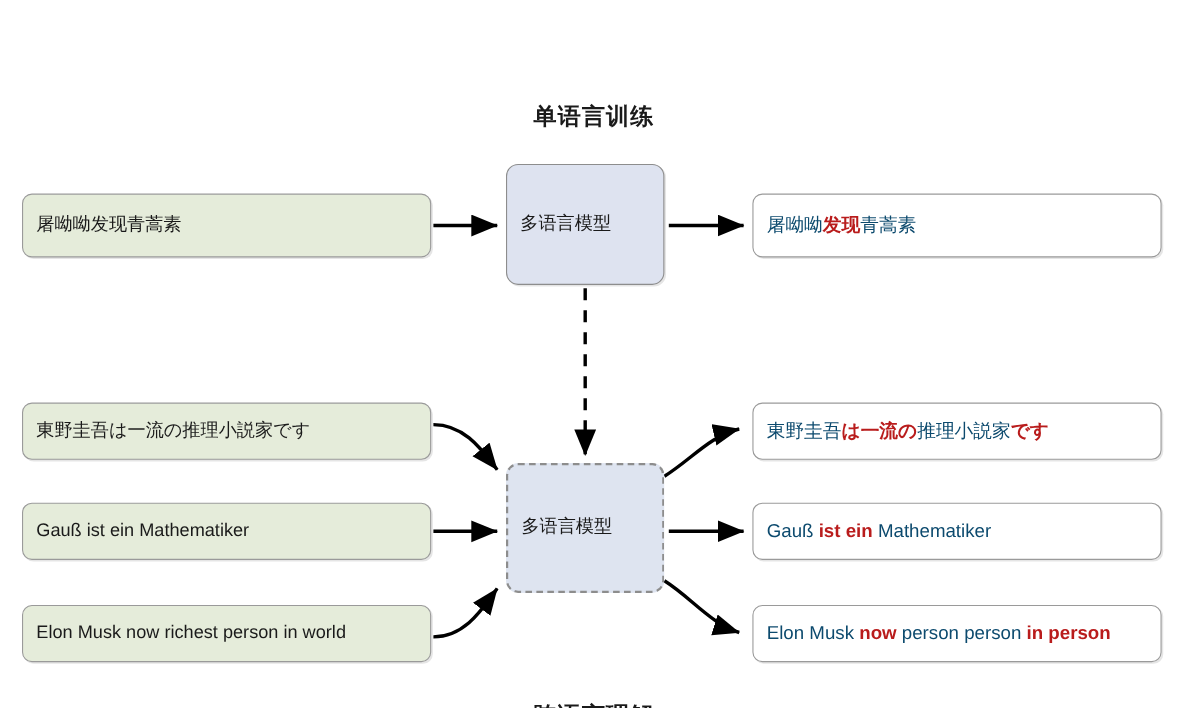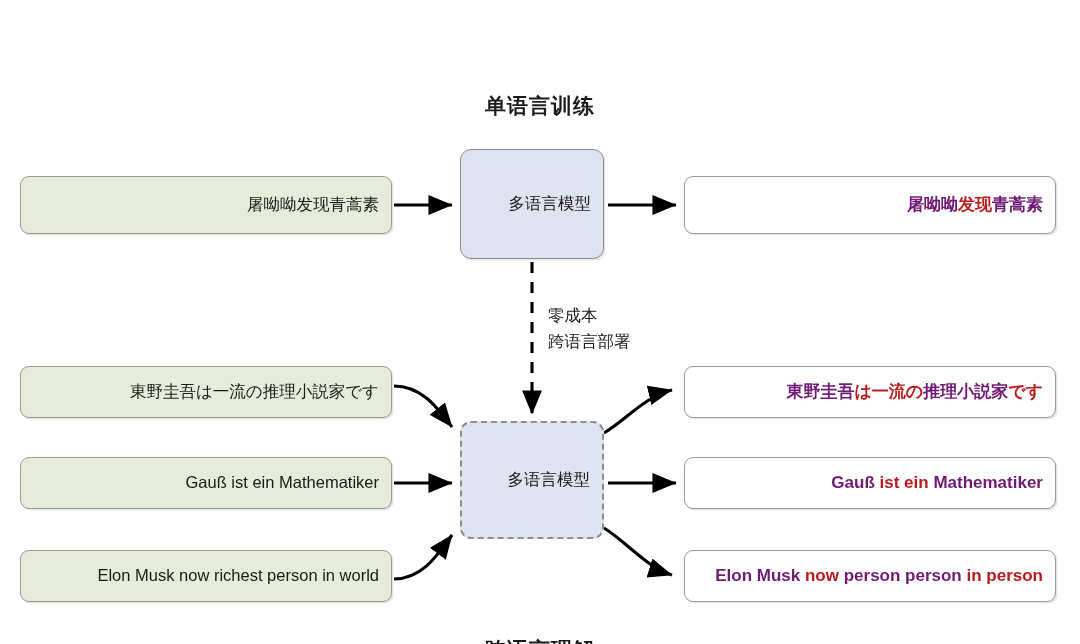--- a/index.html
+++ b/index.html
@@ -42,21 +42,21 @@
   }
   #title-top  { top: 44px; }
   #title-bottom { top: 588px; }
 
   
   .box {
     position: absolute;
     box-sizing: border-box;
     display: flex;
     align-items: center;
-    justify-content: flex-end;
+    justify-content: flex-start;
     border-radius: 9px;
     font-size: 16.5px;
     color: #1a1a1a;
     text-align: center;
     padding: 12px 12px;
     line-height: 1.3;
   }
   .box-input {
     background: #e5ecda;
     border: 1.6px solid #9a9a9a;
@@ -77,21 +77,21 @@
     box-shadow: 1.5px 1.5px 0 rgba(0,0,0,0.10);
   }
   .box-model-dashed {
     background: #dee4f0;
     border: 2.2px dashed #8d8d8d;
     border-radius: 11px;
     font-size: 16.5px;
   }
 
   
-  .hl { color: #701a75; font-weight: bold; }
+  .hl { color: #0c4a6e; font-weight: normal; }
   .nm { color: #b91c1c; font-weight: bold; }
   .box-output .nm { font-weight: bold; }
 
   
   #dashed-label {
     position: absolute;
     left: 548px;
     top: 255px;
     width: 160px;
     font-size: 16.5px;
@@ -163,24 +163,20 @@
   </div>
 
   <div class="box box-model" id="box-model-top">
     <span>多语言模型</span>
   </div>
 
   <div class="box box-model-dashed" id="box-model-bottom">
     <span>多语言模型</span>
   </div>
 
-  <div id="dashed-label">
-    <div>零成本</div>
-    <div>跨语言部署</div>
-  </div>
 
   <div class="box box-output" id="box-out-1">
     <span class="seg-host"><span class="hl">屠呦呦</span><span class="nm">发现</span><span class="hl">青蒿素</span></span>
   </div>
 
   <div class="box box-output" id="box-out-2">
     <span class="seg-host"><span class="hl">東野圭吾</span><span class="nm">は一流の</span><span class="hl">推理小説家</span><span class="nm">です</span></span>
   </div>
 
   <div class="box box-output" id="box-out-3">

